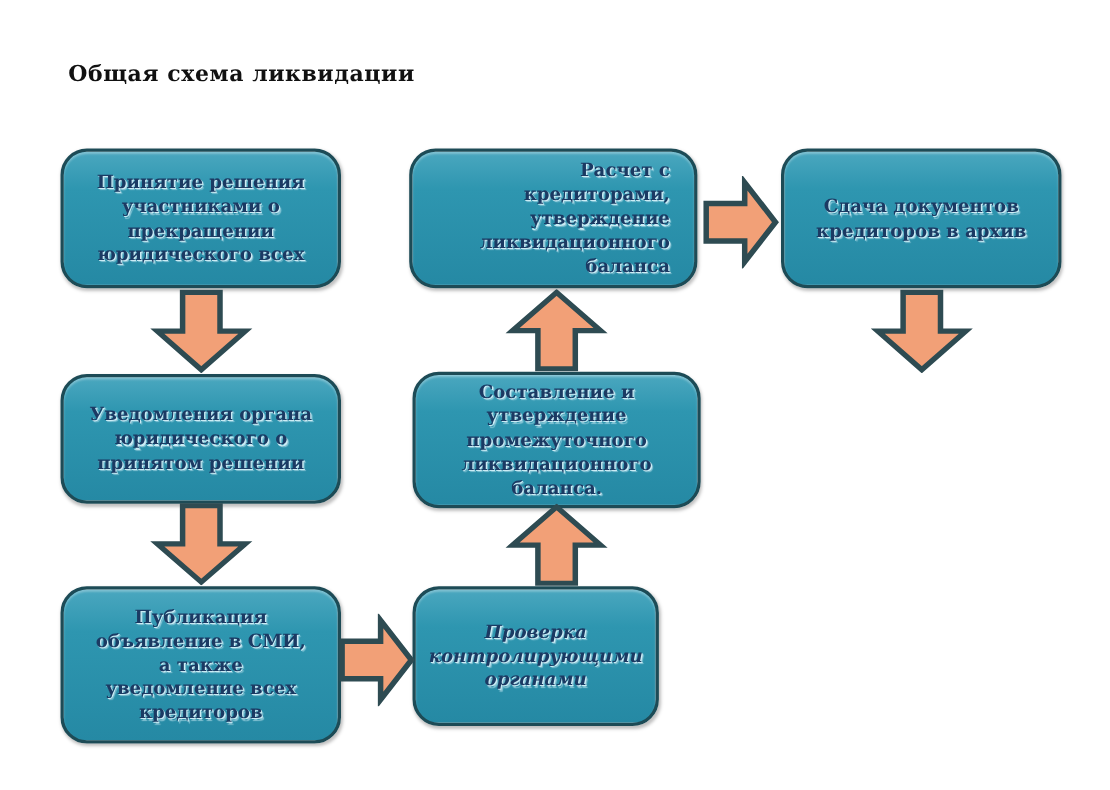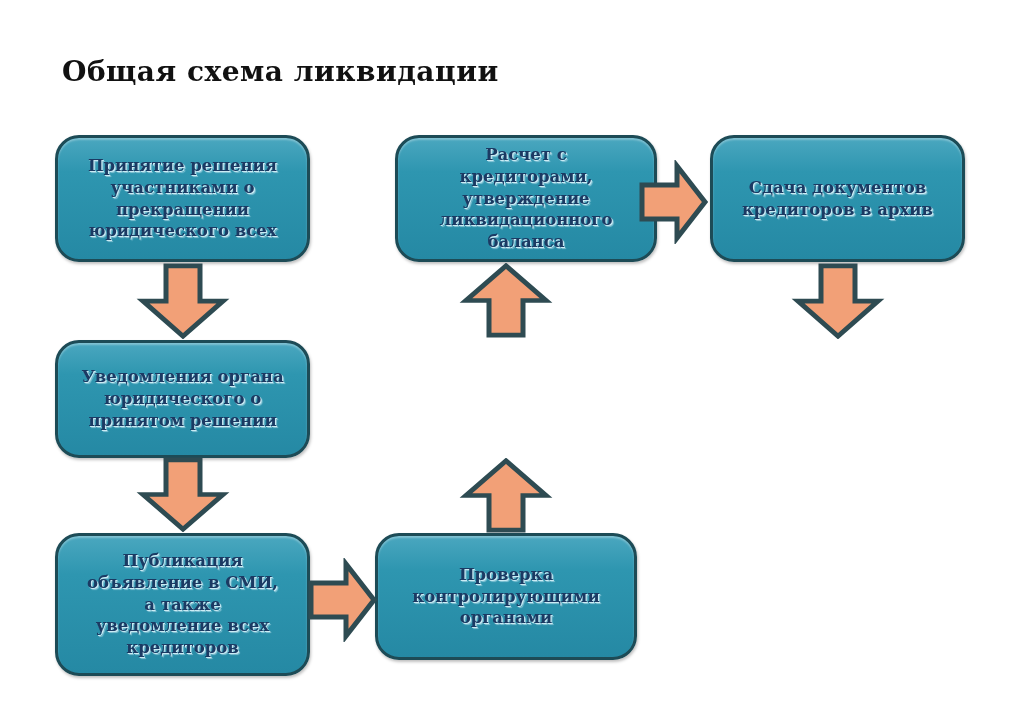--- a/index.html
+++ b/index.html
@@ -8,21 +8,21 @@
     width: 1009px;
     height: 718px;
     background: #ffffff;
     overflow: hidden;
     font-family: "DejaVu Serif", "Liberation Serif", serif;
   }
   .title {
     position: absolute;
     left: 62px;
     top: 55px;
-    font-size: 28px;
+    font-size: 20px;
     font-weight: bold;
     color: #111111;
     letter-spacing: 0.5px;
     font-family: "DejaVu Serif", "Liberation Serif", serif;
   }
   .node {
     position: absolute;
     box-sizing: border-box;
     background: linear-gradient(180deg, #4aa7bf 0%, #2e96b0 28%, #2589a4 100%);
     border: 3px solid #1d4b56;
@@ -54,24 +54,27 @@
   <div class="node" style="left:55px; top:135px; width:255px; height:127px;">
     <span>Принятие решения участниками о прекращении юридического всех</span>
   </div>
   <div class="node" style="left:55px; top:340px; width:255px; height:118px;">
     <span>Уведомления органа юридического о принятом решении</span>
   </div>
   <div class="node" style="left:55px; top:533px; width:255px; height:143px;">
     <span>Публикация объявление в СМИ, а также уведомление всех кредиторов</span>
   </div>
 
-  <div class="node" style="left:395px; top:135px; width:262px; height:127px;">
+  <div class="node" style="left:372px; top:135px; width:262px; height:127px;text-align:right;">
     <span>Расчет с кредиторами, утверждение ликвидационного баланса</span>
   </div>
-  <div class="node" style="left:375px; top:533px; width:262px; height:127px;">
+  <div class="node" style="left:375px; top:338px; width:262px; height:124px;">
+    <span>Составление и утверждение промежуточного ликвидационного баланса.</span>
+  </div>
+  <div class="node" style="left:375px; top:533px; width:224px; height:127px;font-style:italic;">
     <span>Проверка контролирующими органами</span>
   </div>
 
   <div class="node" style="left:710px; top:135px; width:255px; height:127px;">
     <span>Сдача документов кредиторов в архив</span>
   </div>
 
   <div class="arrow" style="left:133px; top:263px; width:100px; height:76px;">
     <svg viewBox="0 0 100 80" preserveAspectRatio="none">
       <polygon points="33,3 67,3 67,40 90,40 50,77 10,40 33,40" fill="#f2a077" stroke="#2e4b52" stroke-width="5" stroke-linejoin="miter"></polygon>

